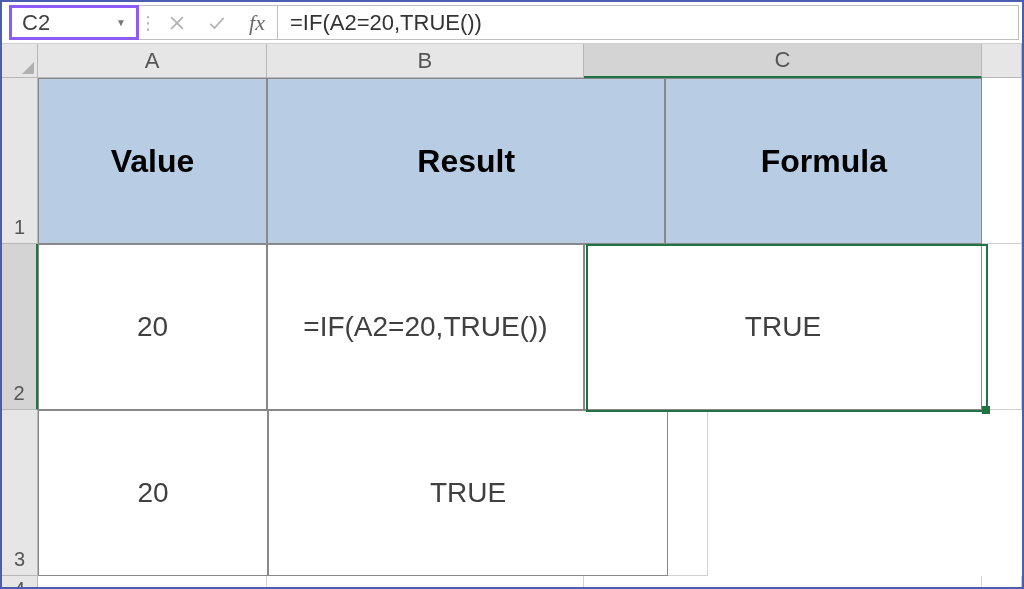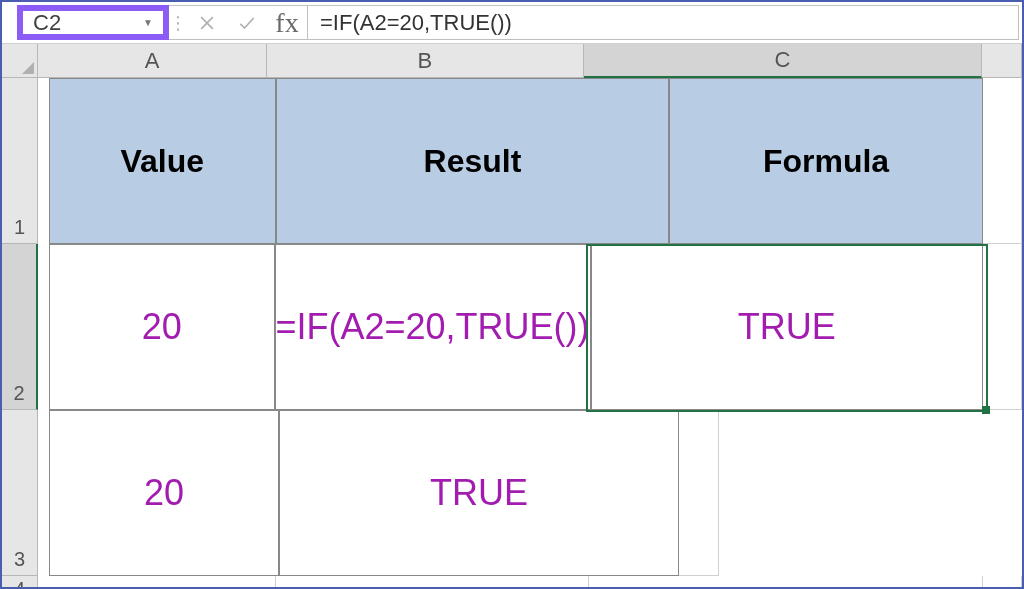--- a/index.html
+++ b/index.html
@@ -17,29 +17,29 @@
   }
   
   .formula-bar {
     display: flex;
     align-items: stretch;
     height: 42px;
     border-bottom: 1px solid #d0d0d0;
     background: #fff;
   }
   .name-box {
-    width: 152px;
-    border: 6px solid #8b5cf6;
+    width: 130px;
+    border: 3px solid #8b5cf6;
     display: flex;
     align-items: center;
     padding: 0 10px;
     font-size: 22px;
     color: #404040;
     background: #fff;
-    margin: 3px 0 3px 15px;
+    margin: 3px 0 3px 7px;
     justify-content: space-between;
   }
   .name-box .dd {
     font-size: 10px;
     color: #777;
   }
   .fb-sep {
     width: 18px;
     display: flex;
     align-items: center;
@@ -60,22 +60,23 @@
     border-top:1px solid #c0c0c0;
     border-bottom:1px solid #c0c0c0;
     margin:3px 0;
   }
   .fb-btn svg { width:20px; height:20px; }
   .fx-label {
     width: 40px;
     display: flex;
     align-items: center;
     justify-content: center;
+    font-style: italic;
     font-family: "Times New Roman", serif;
-    font-size: 28px;
+    font-size: 22px;
     color: #6a6a6a;
     border-top:1px solid #c0c0c0;
     border-bottom:1px solid #c0c0c0;
     margin:3px 0;
   }
   .formula-input {
     flex: 1;
     border: 1px solid #c0c0c0;
     border-left: 1px solid #c0c0c0;
     margin: 3px 3px 3px 0;
@@ -146,29 +147,29 @@
     padding-bottom:4px;
   }
   .rowh.active {
     background:#d4d4d4;
     border-right:2px solid #217346;
   }
   .cells {
     position:absolute;
     left:36px; top:34px; right:0; bottom:0;
   }
-  .row { display:flex;padding-left:11px; }
+  .row { display:flex; }
   .cell {
     border-right:1px solid #d0d0d0;
     border-bottom:1px solid #d0d0d0;
     display:flex;
     align-items:center;
     justify-content:center;
-    font-size:36px;
-    color:#a21caf;
+    font-size:28px;
+    color:#404040;
     background:#fff;
     position:relative;
   }
   .hdr {
     background:#b8cce4;
     font-weight:bold;
     font-size:32px;
     color:#000;
     border:1px solid #888 !important;
   }

